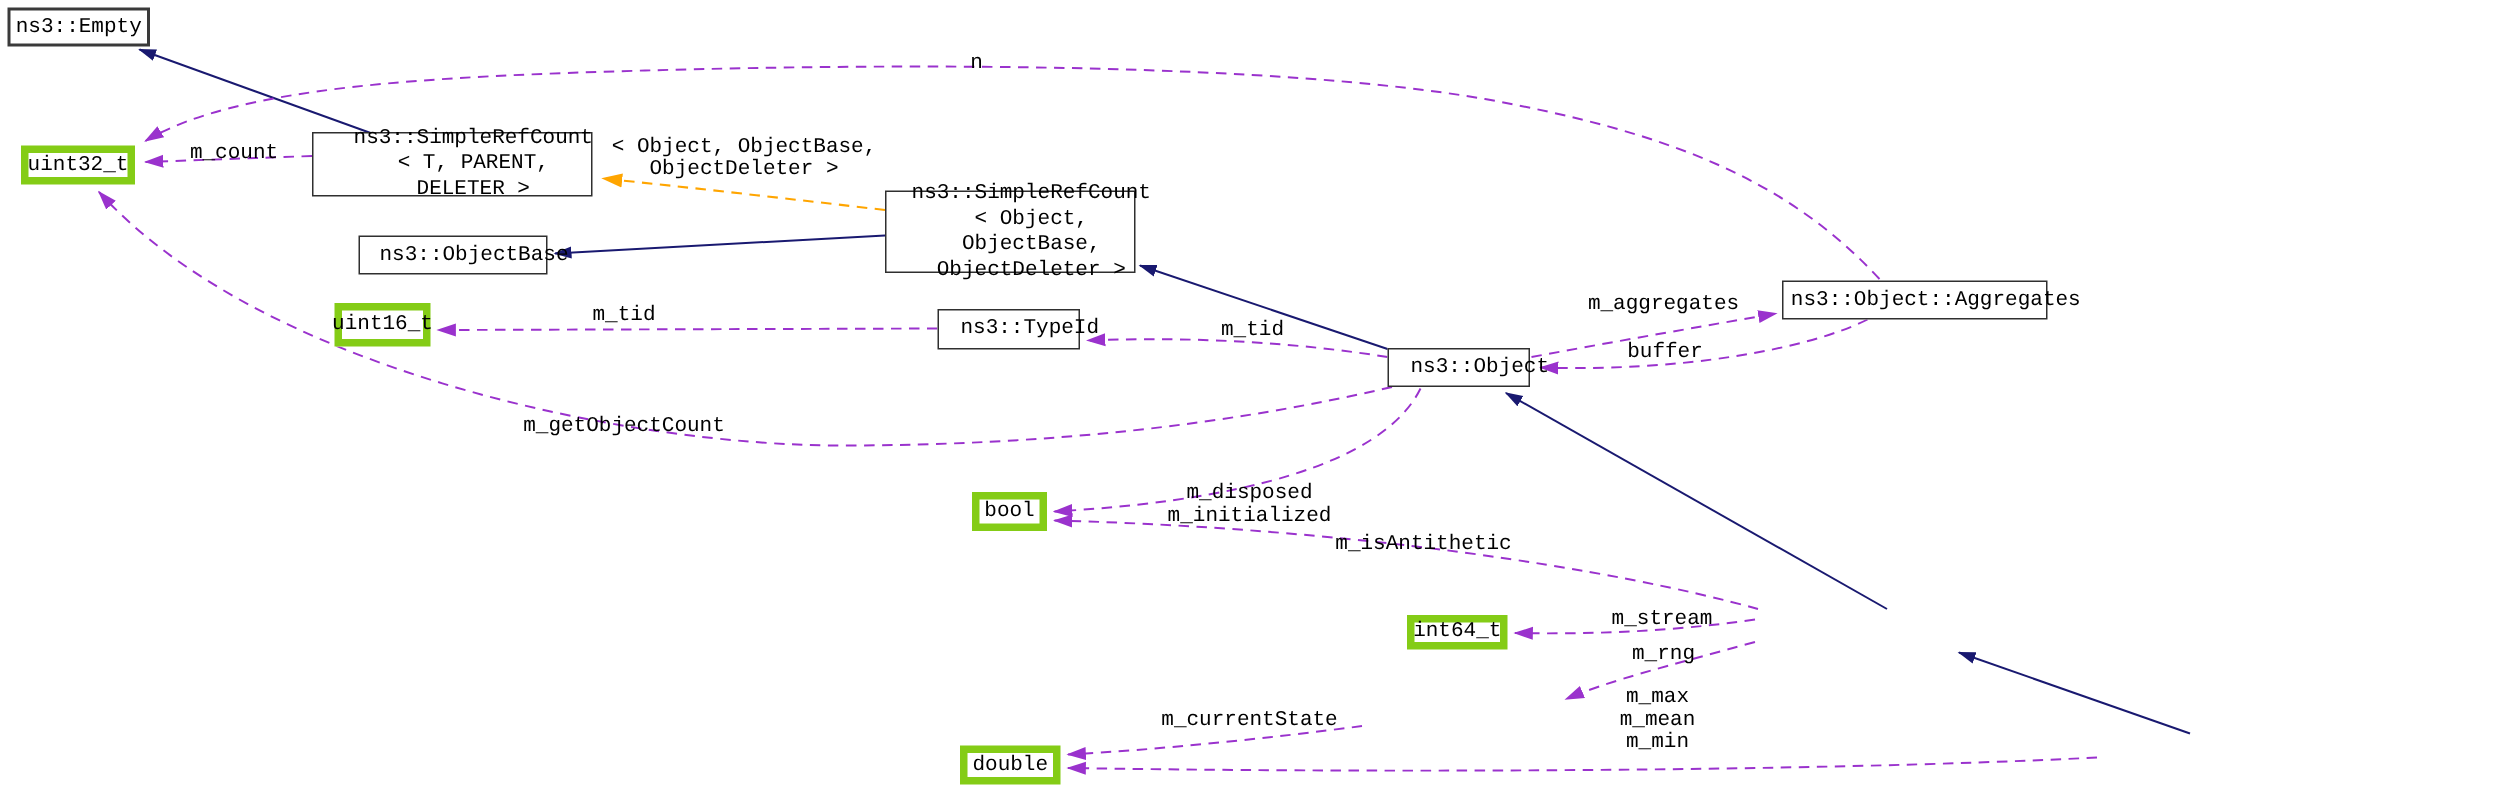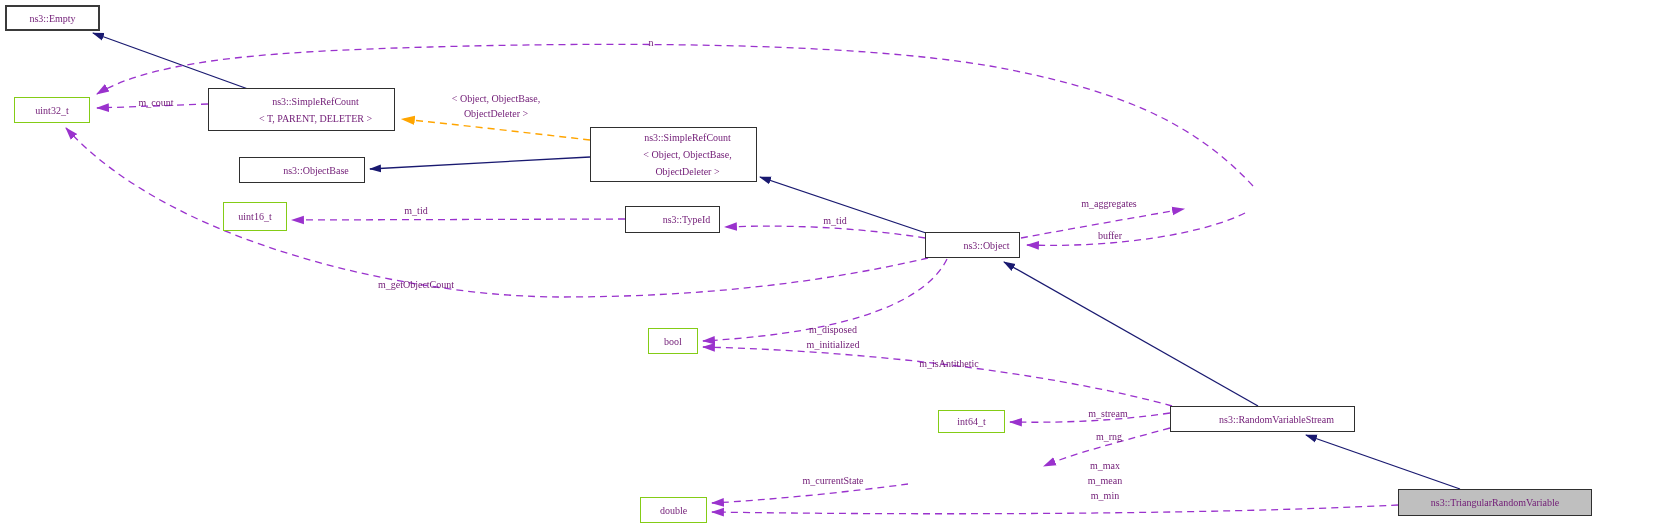--- a/index.html
+++ b/index.html
@@ -1,29 +1,29 @@
 <!DOCTYPE html>
 <html><head>
 <meta charset="utf-8">
 <style>
   html,body { margin:0; padding:0; background:#ffffff; }
   #canvas {
     position:relative; width:1665px; height:529px; background:#ffffff;
-    font-family:Liberation Serif, serif; font-size:10px; color:#701a75;
+    font-family:Liberation Mono, monospace; font-size:14px; color:#000000;
     overflow:hidden;
   }
   #edges { position:absolute; left:0; top:0; width:1665px; height:529px; }
   .node {
     position:absolute; box-sizing:border-box; background:#ffffff;
     display:flex; align-items:center; justify-content:center; text-align:center;
     white-space:pre-line; line-height:17px; padding:0 4px;
   }
   .cls    { border:1.5px solid #2f2f2f;padding-left:32px; }
   .strong { border:2px solid #3a3a3a; }
-  .builtin{ border:1px solid #84cc16; }
+  .builtin{ border:5px solid #84cc16; }
   .focus  { border:1.5px solid #2f2f2f; background:#bfbfbf; }
   .elabel {
     position:absolute; white-space:pre-line; text-align:center; line-height:15px;
     transform:translateX(-50%);
   }
   .e-inh { stroke:#191970; stroke-width:1.3; fill:none; }
   .e-mem { stroke:#9a32cd; stroke-width:1.3; fill:none; stroke-dasharray:7 5; }
   .e-tpl { stroke:#ffa500; stroke-width:1.4; fill:none; stroke-dasharray:7 5; }
 </style>
 </head>
@@ -71,25 +71,24 @@
   <div class="node builtin" style="left:14px;  top:97px;  width:76px;  height:26px;">uint32_t</div>
   <div class="node cls" style="left:208px; top:88px;  width:187px; height:43px;">ns3::SimpleRefCount
 &lt; T, PARENT, DELETER &gt;</div>
   <div class="node cls" style="left:239px; top:157px; width:126px; height:26px;">ns3::ObjectBase</div>
   <div class="node cls" style="left:590px; top:127px; width:167px; height:55px;">ns3::SimpleRefCount
 &lt; Object, ObjectBase,
 ObjectDeleter &gt;</div>
   <div class="node builtin" style="left:223px; top:202px; width:64px;  height:29px;">uint16_t</div>
   <div class="node cls" style="left:625px; top:206px; width:95px;  height:27px;">ns3::TypeId</div>
   <div class="node cls" style="left:925px; top:232px; width:95px;  height:26px;">ns3::Object</div>
+  <div class="node cls" style="left:1188px;top:187px; width:177px; height:26px;">ns3::Object::Aggregates</div>
   <div class="node builtin" style="left:648px; top:328px; width:50px;  height:26px;">bool</div>
   <div class="node builtin" style="left:938px; top:410px; width:67px;  height:23px;">int64_t</div>
-  <div class="node cls" style="left:1170px;top:406px; width:185px; height:26px;">ns3::RandomVariableStream</div>
   <div class="node builtin" style="left:640px; top:497px; width:67px;  height:26px;">double</div>
-  <div class="node focus" style="left:1398px;top:489px; width:194px; height:27px;">ns3::TriangularRandomVariable</div>
 
   <div class="elabel" style="left:651px;  top:35px;">n</div>
   <div class="elabel" style="left:156px;  top:95px;">m_count</div>
   <div class="elabel" style="left:496px;  top:91px;">&lt; Object, ObjectBase,
 ObjectDeleter &gt;</div>
   <div class="elabel" style="left:416px;  top:203px;">m_tid</div>
   <div class="elabel" style="left:835px;  top:213px;">m_tid</div>
   <div class="elabel" style="left:1109px; top:196px;">m_aggregates</div>
   <div class="elabel" style="left:1110px; top:228px;">buffer</div>
   <div class="elabel" style="left:416px;  top:277px;">m_getObjectCount</div>

